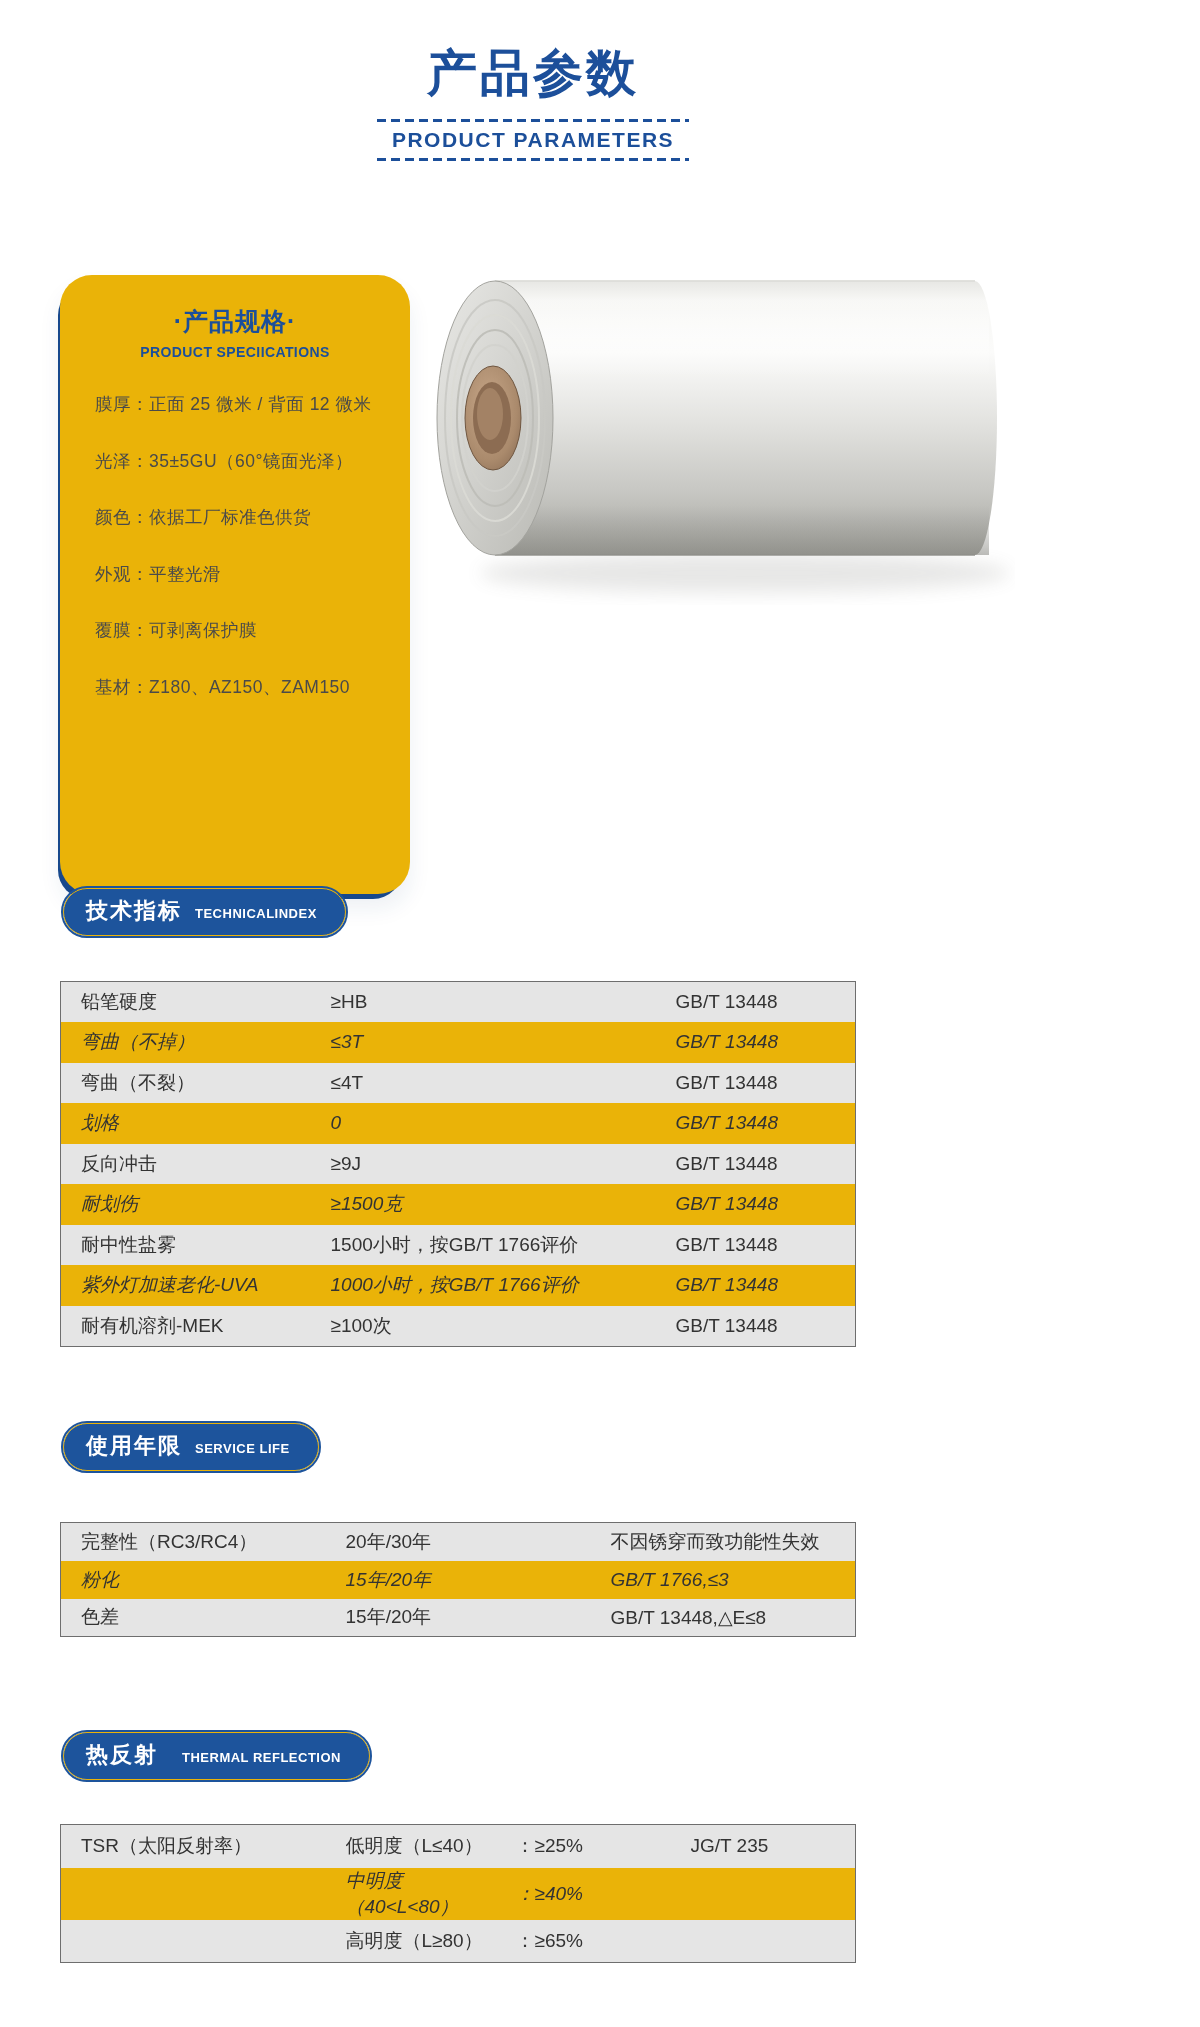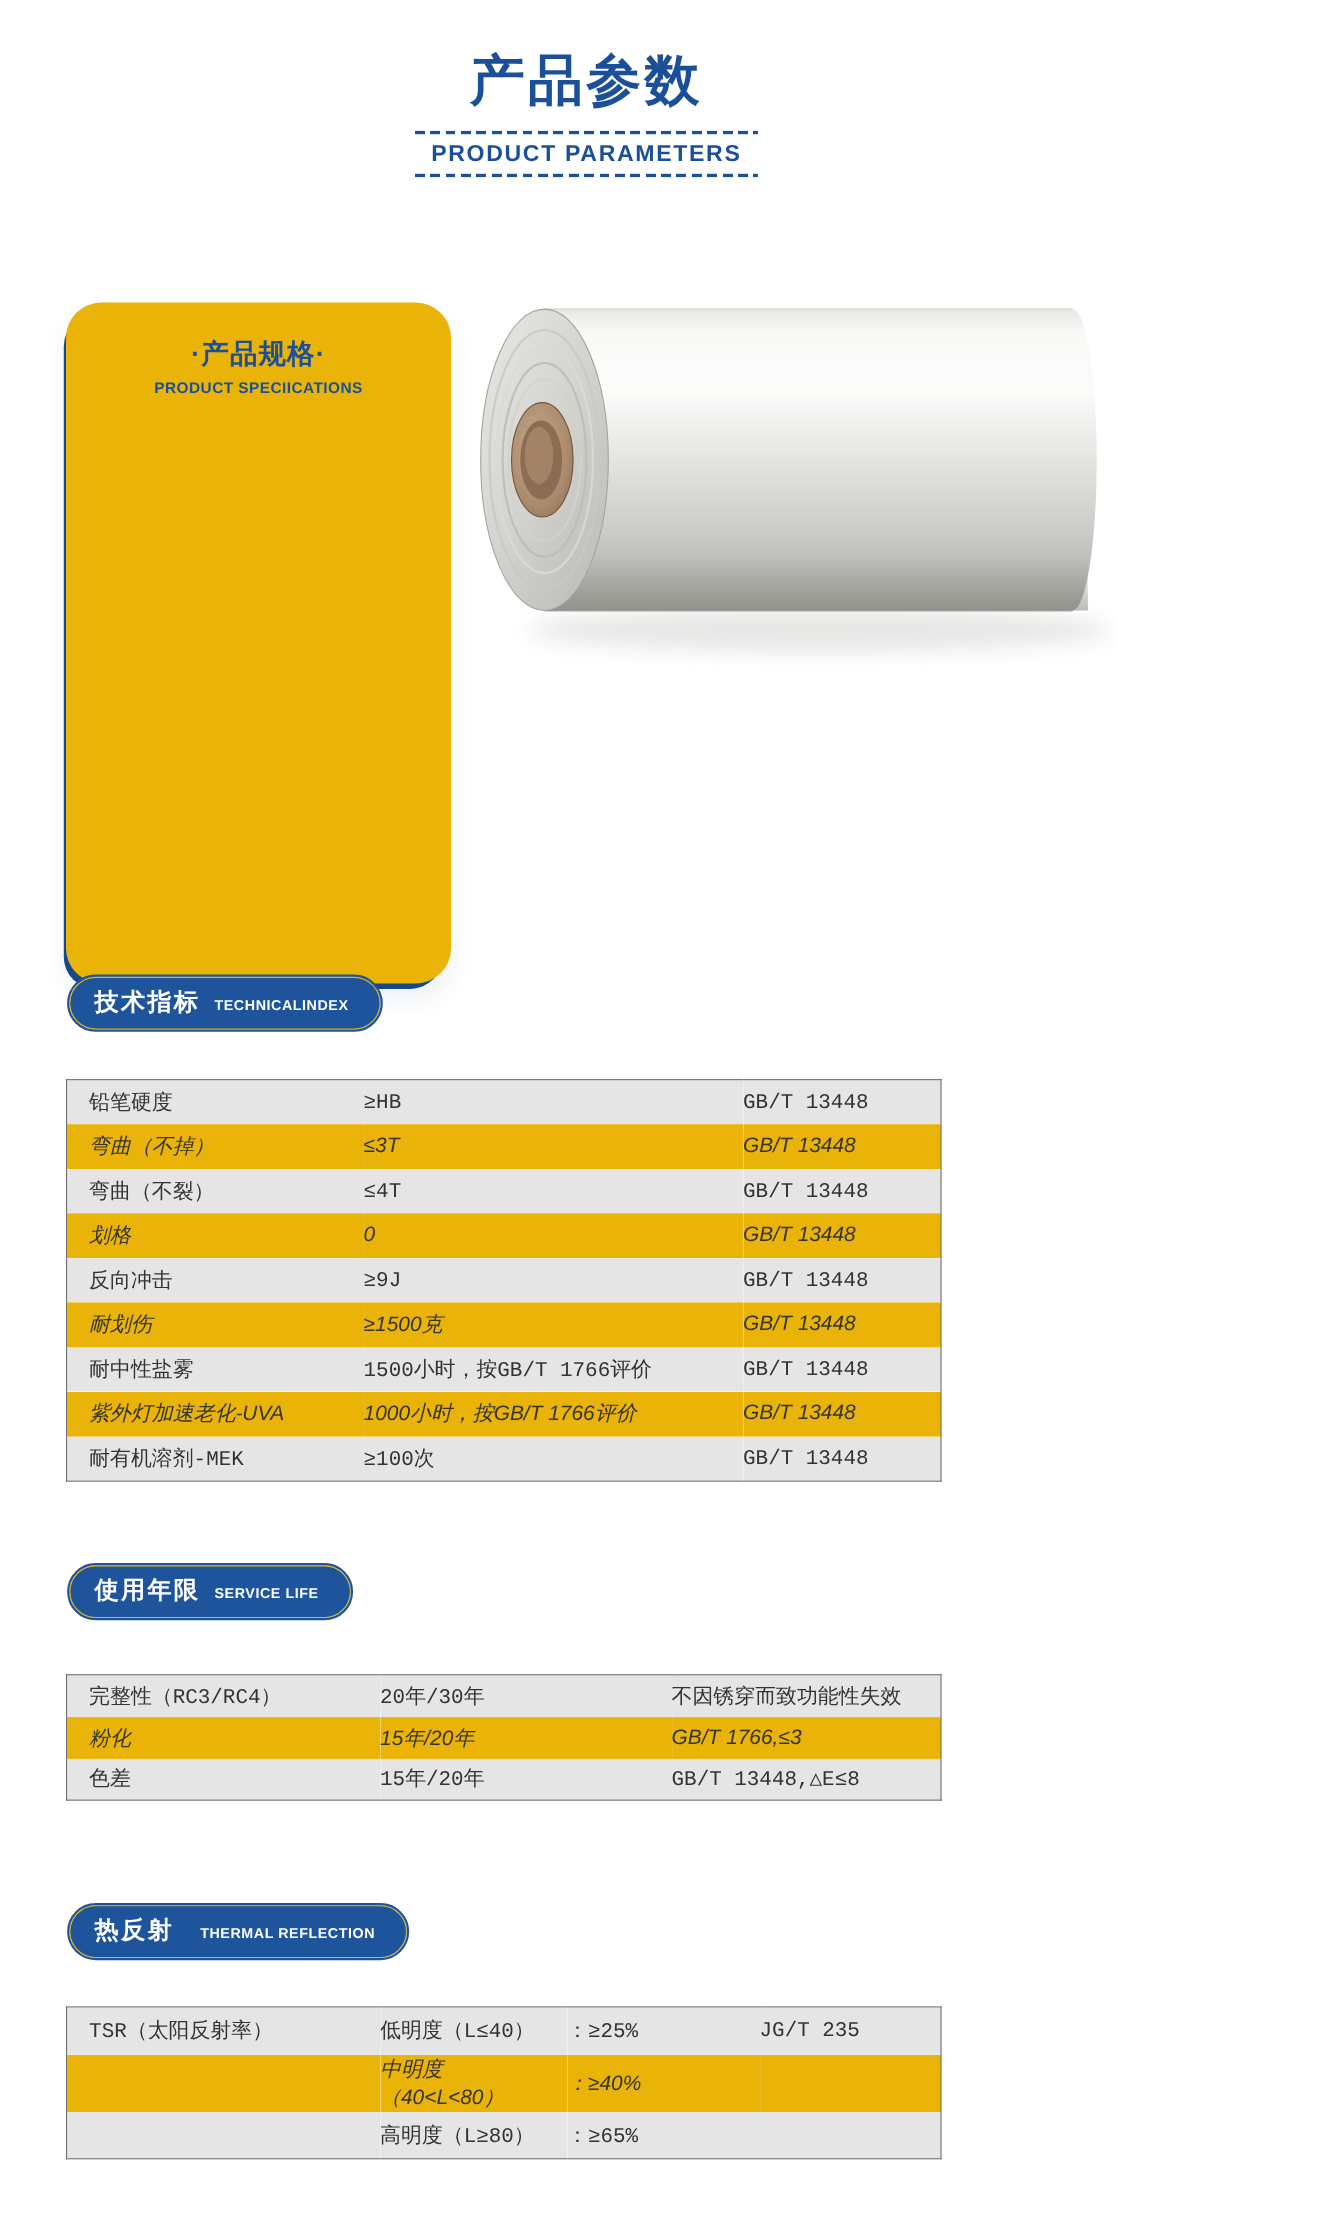--- a/index.html
+++ b/index.html
@@ -43,39 +43,47 @@
   .badge.b1{top:888px;}
   .badge.b2{top:1423px;}
   .badge.b3{top:1732px;gap:24px;}
   
   table.ptable{
     position:absolute;left:60px;width:795px;border-collapse:collapse;
     border:1px solid #6e6e6e;color:#333;table-layout:fixed;
   }
   table.ptable td{padding:0;font-size:19px;vertical-align:middle;overflow:hidden;}
   table.ptable td:first-child{padding-left:20px;}
-  .row-gray{background:var(--rowgray);font-family:Liberation Mono, monospace;}
+  .row-gray{background:var(--rowgray);}
   .row-white{background:#eab308;font-style:italic;}
   table.t1{top:981px;}  .t1 tr{height:40.5px;}
   table.t2{top:1522px;} .t2 tr{height:38px;}
   table.t3{top:1824px;} .t3 tr{height:43px;}
 </style>
 </head>
 <body>
 
 <div class="header">
   <h1 class="title">产品参数</h1>
   <div class="dash"></div>
   <div class="sub">PRODUCT PARAMETERS</div>
   <div class="dash second"></div>
 </div>
 
 <div class="spec-card">
   <div class="card-title">·产品规格·</div>
   <div class="card-sub">PRODUCT SPECIICATIONS</div>
+  <div class="spec-list">
+      <div class="spec-item">膜厚：正面 25 微米 / 背面 12 微米</div>
+      <div class="spec-item">光泽：35±5GU（60°镜面光泽）</div>
+      <div class="spec-item">颜色：依据工厂标准色供货</div>
+      <div class="spec-item">外观：平整光滑</div>
+      <div class="spec-item">覆膜：可剥离保护膜</div>
+      <div class="spec-item">基材：Z180、AZ150、ZAM150</div>
+    </div>
 </div>
 
 <div class="coil-wrap">
   <svg viewBox="0 0 585 370" width="585" height="370">
     <defs>
       <linearGradient id="bodyG" x1="0" y1="0" x2="0" y2="1">
         <stop offset="0" stop-color="#e7e7e4"></stop>
         <stop offset="0.07" stop-color="#f7f7f5"></stop>
         <stop offset="0.26" stop-color="#fbfbfa"></stop>
         <stop offset="0.52" stop-color="#e2e2df"></stop>

